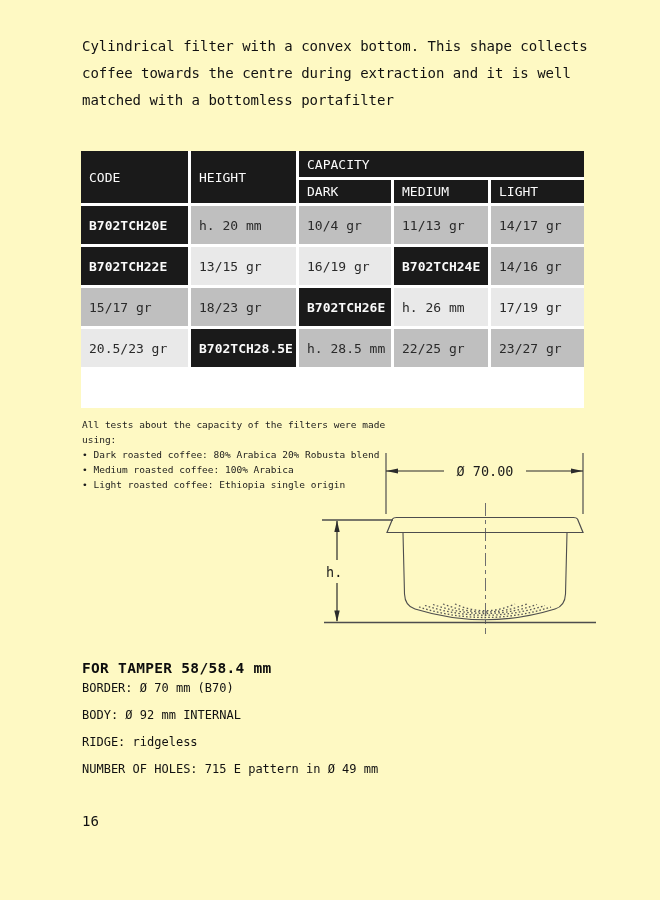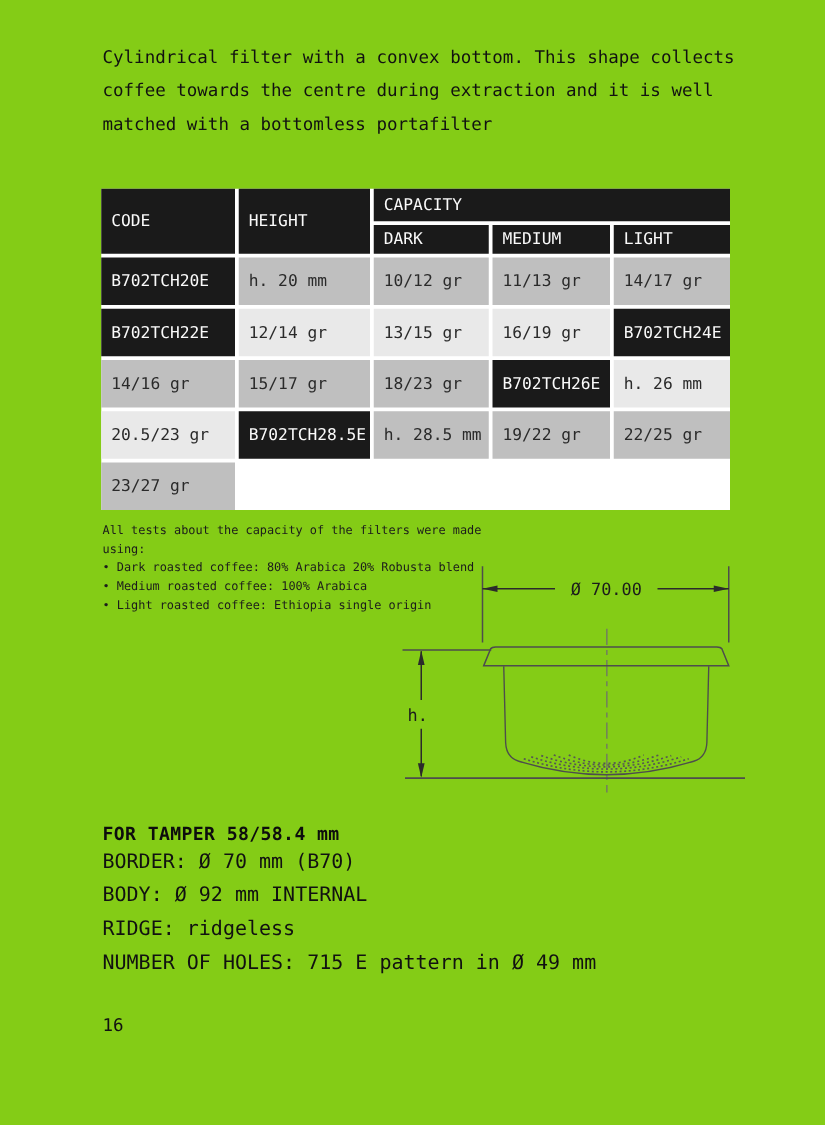--- a/index.html
+++ b/index.html
@@ -4,21 +4,21 @@
 <style>
   * { margin: 0; padding: 0; box-sizing: border-box; }
   html, body { background: #ffffff; }
   body {
     width: 660px; height: 900px;
     font-family: "DejaVu Sans Mono", monospace;
     color: #1c1c1c;
     position: relative;
     overflow: hidden;
   }
-  .page { position: absolute; left: 0; top: 0; width: 660px; height: 900px; background: #84cc16; }
+  .page { position: absolute; left: 0; top: 0; width: 660px; height: 900px; background: #fef9c3; }
 
   
   .intro {
     position: absolute; left: 82px; top: 33px; width: 511px;
     font-size: 14px; line-height: 27px; color: #111;
   }
 
   
   .spec-table {
     position: absolute; left: 81px; top: 151px;
@@ -31,21 +31,21 @@
   .cell {
     display: flex; align-items: center;
     padding-left: 8px;
     font-size: 13px;
     white-space: nowrap; overflow: hidden;
   }
   .th { background: #1a1a1a; color: #fafafa; }
   .th-code   { grid-column: 1; grid-row: 1 / 3; }
   .th-height { grid-column: 2; grid-row: 1 / 3; }
   .th-capacity { grid-column: 3 / 6; grid-row: 1; }
-  .td-code { background: #1a1a1a; color: #fafafa; }
+  .td-code { background: #1a1a1a; color: #fafafa; font-weight: bold; }
   .row-a { background: #bfbfbf; color: #2a2a2a; }
   .row-b { background: #e9e9e9; color: #2a2a2a; }
 
   
   .notes {
     position: absolute; left: 82px; top: 417px; width: 340px;
     font-size: 9.5px; line-height: 15px; color: #1c1c1c;
   }
 
   
@@ -53,21 +53,21 @@
   .diagram text { font-family: "DejaVu Sans Mono", monospace; fill: #1c1c1c; }
 
   
   .tamper-heading {
     position: absolute; left: 82px; top: 660px;
     font-size: 14.5px; font-weight: bold; color: #0d0d0d;
     letter-spacing: 0.3px;
   }
   .specs {
     position: absolute; left: 82px; top: 675px; width: 480px;
-    font-size: 16px; line-height: 27px; color: #111;
+    font-size: 12px; line-height: 27px; color: #111;
   }
   .page-number {
     position: absolute; left: 82px; top: 813px;
     font-size: 14px; color: #111;
   }
 </style>
 </head>
 <body>
 
 <div class="page">
@@ -77,41 +77,40 @@
   <div class="spec-table">
     <div class="cell th th-code">CODE</div>
     <div class="cell th th-height">HEIGHT</div>
     <div class="cell th th-capacity">CAPACITY</div>
     <div class="cell th">DARK</div>
     <div class="cell th">MEDIUM</div>
     <div class="cell th">LIGHT</div>
 
     <div class="cell td-code">B702TCH20E</div>
     <div class="cell row-a">h. 20 mm</div>
-    <div class="cell row-a">10/12 gr</div>
+    <div class="cell row-a">10/4 gr</div>
     <div class="cell row-a">11/13 gr</div>
     <div class="cell row-a">14/17 gr</div>
 
     <div class="cell td-code">B702TCH22E</div>
-    <div class="cell row-b">12/14 gr</div>
     <div class="cell row-b">13/15 gr</div>
     <div class="cell row-b">16/19 gr</div>
 
     <div class="cell td-code">B702TCH24E</div>
     <div class="cell row-a">14/16 gr</div>
     <div class="cell row-a">15/17 gr</div>
     <div class="cell row-a">18/23 gr</div>
 
     <div class="cell td-code">B702TCH26E</div>
     <div class="cell row-b">h. 26 mm</div>
+    <div class="cell row-b">17/19 gr</div>
     <div class="cell row-b">20.5/23 gr</div>
 
     <div class="cell td-code">B702TCH28.5E</div>
     <div class="cell row-a">h. 28.5 mm</div>
-    <div class="cell row-a">19/22 gr</div>
     <div class="cell row-a">22/25 gr</div>
     <div class="cell row-a">23/27 gr</div>
   </div>
 
   <div class="notes">
     <div>All tests about the capacity of the filters were made using:</div>
     <div>• Dark roasted coffee: 80% Arabica 20% Robusta blend</div>
     <div>• Medium roasted coffee: 100% Arabica</div>
     <div>• Light roasted coffee: Ethiopia single origin</div>
   </div>

